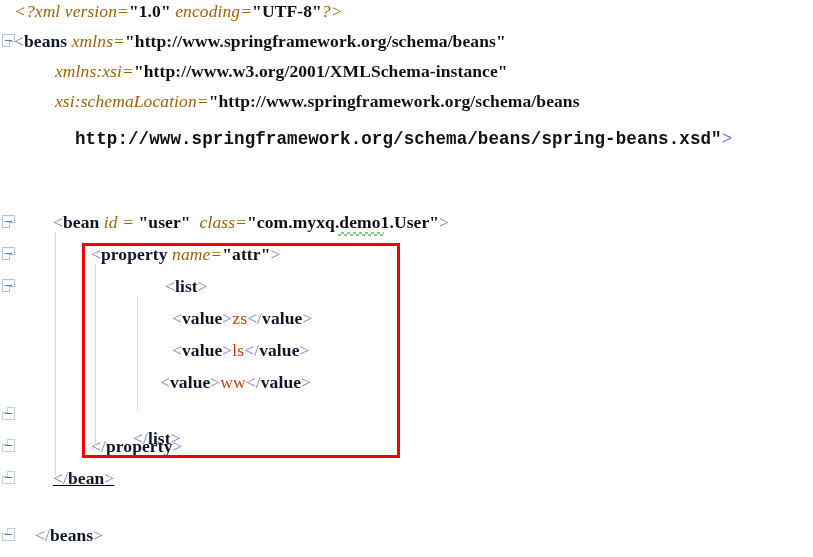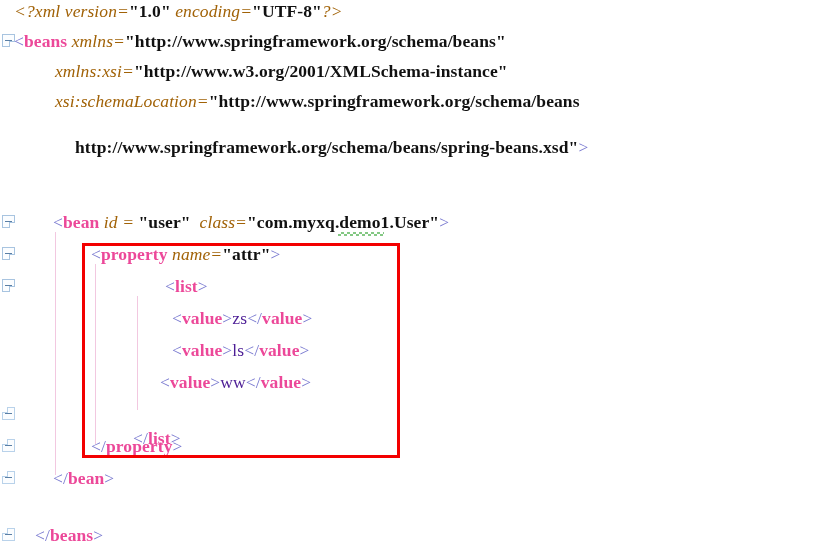--- a/index.html
+++ b/index.html
@@ -79,24 +79,24 @@
   .line {
     position: absolute;
     white-space: pre;
     font-family: "Liberation Serif", "DejaVu Serif", serif;
     font-size: 17.5px;
     line-height: 18px;
     letter-spacing: 0.1px;
   }
 
   .br   { color: #7a7ad0; }            
-  .tag  { color: #ec4899; font-weight: bold; }  
+  .tag  { color: #0f172a; font-weight: bold; }  
   .attr { color: #a16207; font-style: italic; }
   .val  { color: #111111; font-weight: bold; }  
-  .txt  { color: #4c1d95; }                      
+  .txt  { color: #c2410c; }                      
   .pi   { color: #a16207; font-style: italic; }  
   .pistr{ color: #111111; font-weight: bold; font-style: normal; }
 
   
   .squiggle {
     position: absolute;
     height: 4px;
     background-image:
       radial-gradient(circle at 1.5px 3px, #6fbf6f 1.2px, transparent 1.4px),
       radial-gradient(circle at 4.5px 1px, #6fbf6f 1.2px, transparent 1.4px);
@@ -129,29 +129,29 @@
   <div class="fold end" style="left:2px;  top:528px;"></div>
 
   <div class="guide" style="left:55px;  top:232px; height:243px;"></div>
   <div class="guide" style="left:95px;  top:264px; height:180px;"></div>
   <div class="guide" style="left:137px; top:296px; height:114px;"></div>
 
   <div class="line" style="left:14px;  top:2px;"><span class="pi">&lt;?xml </span><span class="pi">version=</span><span class="pistr">"1.0"</span><span class="pi"> encoding=</span><span class="pistr">"UTF-8"</span><span class="pi">?&gt;</span></div>
   <div class="line" style="left:14px;  top:32px;"><span class="br">&lt;</span><span class="tag">beans</span><span class="attr"> xmlns=</span><span class="val">"http://www.springframework.org/schema/beans"</span></div>
   <div class="line" style="left:55px;  top:62px;"><span class="attr">xmlns:xsi=</span><span class="val">"http://www.w3.org/2001/XMLSchema-instance"</span></div>
   <div class="line" style="left:55px;  top:92px;"><span class="attr">xsi:schemaLocation=</span><span class="val">"http://www.springframework.org/schema/beans</span></div>
-  <div class="line" style="left:75px;  top:138px;"><span class="val">http://www.springframework.org/schema/beans/spring-beans.xsd"</span><span class="br">&gt;</span></div>
+  <div class="line" style="left:75px;  top:130px;font-family:Liberation Mono, monospace;"><span class="val">http://www.springframework.org/schema/beans/spring-beans.xsd"</span><span class="br">&gt;</span></div>
   <div class="line" style="left:53px;  top:213px;"><span class="br">&lt;</span><span class="tag">bean</span><span class="attr"> id = </span><span class="val">"user"</span><span class="attr">  class=</span><span class="val">"com.myxq.demo1.User"</span><span class="br">&gt;</span></div>
   <div class="line" style="left:91px;  top:245px;"><span class="br">&lt;</span><span class="tag">property</span><span class="attr"> name=</span><span class="val">"attr"</span><span class="br">&gt;</span></div>
   <div class="line" style="left:133px; top:277px;margin-left:32px;"><span class="br">&lt;</span><span class="tag">list</span><span class="br">&gt;</span></div>
   <div class="line" style="left:172px; top:309px;"><span class="br">&lt;</span><span class="tag">value</span><span class="br">&gt;</span><span class="txt">zs</span><span class="br">&lt;/</span><span class="tag">value</span><span class="br">&gt;</span></div>
   <div class="line" style="left:172px; top:341px;"><span class="br">&lt;</span><span class="tag">value</span><span class="br">&gt;</span><span class="txt">ls</span><span class="br">&lt;/</span><span class="tag">value</span><span class="br">&gt;</span></div>
   <div class="line" style="left:160px; top:373px;"><span class="br">&lt;</span><span class="tag">value</span><span class="br">&gt;</span><span class="txt">ww</span><span class="br">&lt;/</span><span class="tag">value</span><span class="br">&gt;</span></div>
   <div class="line" style="left:133px; top:429px;"><span class="br">&lt;/</span><span class="tag">list</span><span class="br">&gt;</span></div>
   <div class="line" style="left:91px;  top:437px;"><span class="br">&lt;/</span><span class="tag">property</span><span class="br">&gt;</span></div>
-  <div class="line" style="left:53px;  top:469px;"><span class="br">&lt;/</span><span class="tag">bean</span><span class="br">&gt;</span></div>
+  <div class="line" style="left:53px;  top:469px;text-decoration:underline;"><span class="br">&lt;/</span><span class="tag">bean</span><span class="br">&gt;</span></div>
   <div class="line" style="left:14px;  top:526px;padding-left:21px;"><span class="br">&lt;/</span><span class="tag">beans</span><span class="br">&gt;</span></div>
 
   <div class="squiggle" style="left:338px; top:232px; width:46px;"></div>
 
   <div class="annot-rect" style="left: 82px; top: 243px; width: 318px; height: 215px; border-color: rgb(243, 0, 0);"></div>
 
 </div>
 
 </body></html>

